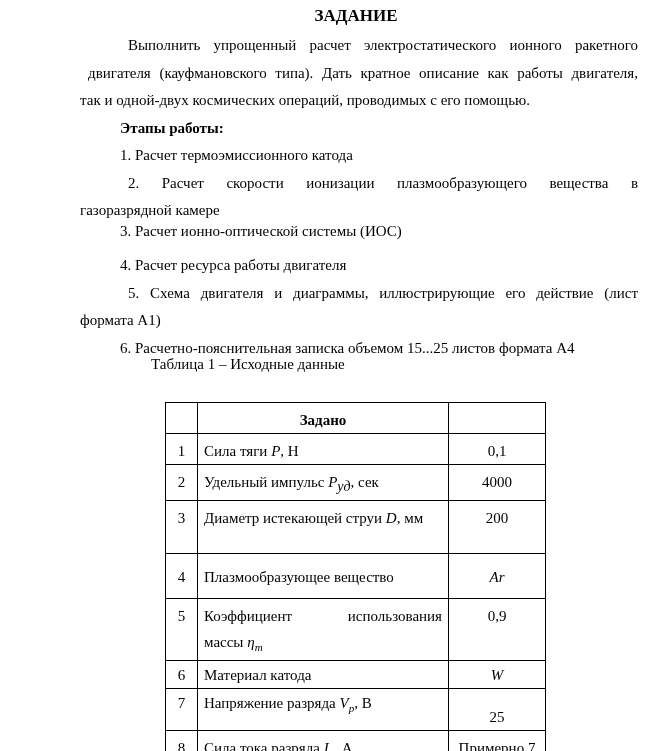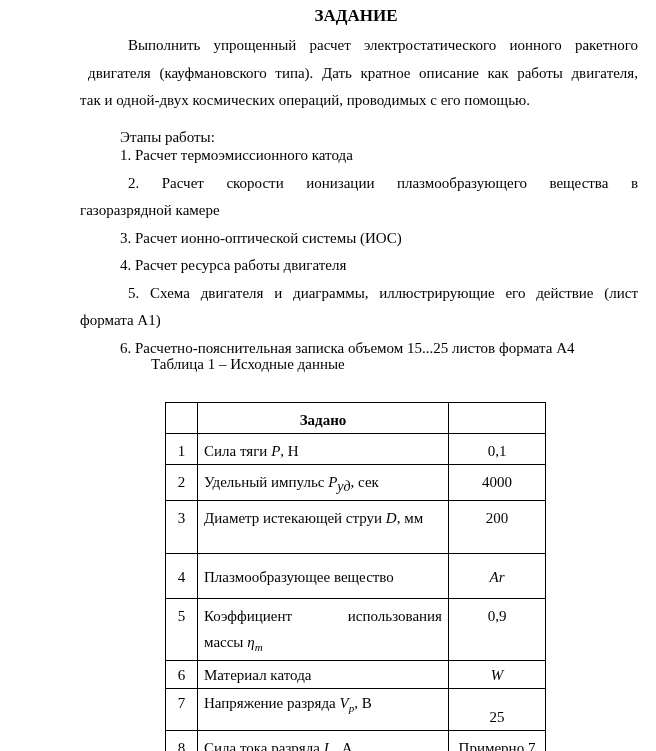--- a/index.html
+++ b/index.html
@@ -74,25 +74,25 @@
   </style>
 </head>
 <body>
 
 <div class="title">ЗАДАНИЕ</div>
 
 <div class="justify-line indent" style="top:32px;">Выполнить упрощенный расчет электростатического ионного ракетного</div>
 <div class="justify-line" style="top:60px;">двигателя (кауфмановского типа). Дать кратное описание как работы двигателя,</div>
 <div class="line" style="top:87px;">так и одной-двух космических операций, проводимых с его помощью.</div>
 
-<div class="line indent" style="top:124px;">Этапы работы:</div>
+<div class="line indent" style="top:115px;font-weight:bold;">Этапы работы:</div>
 <div class="line indent" style="top:142px;">1. Расчет термоэмиссионного катода</div>
 <div class="justify-line indent" style="top:170px;">2. Расчет скорости ионизации плазмообразующего вещества в</div>
 <div class="line" style="top:197px;">газоразрядной камере</div>
-<div class="line indent" style="top:225px;">3. Расчет ионно-оптической системы (ИОС)</div>
+<div class="line indent" style="top:218px;">3. Расчет ионно-оптической системы (ИОС)</div>
 <div class="line indent" style="top:252px;">4. Расчет ресурса работы двигателя</div>
 <div class="justify-line indent" style="top:280px;">5. Схема двигателя и диаграммы, иллюстрирующие его действие (лист</div>
 <div class="line" style="top:307px;">формата А1)</div>
 <div class="line indent" style="top:335px;">6. Расчетно-пояснительная записка объемом 15...25 листов формата А4</div>
 
 <div class="caption">Таблица 1 – Исходные данные</div>
 
 <table class="data">
   <tbody>
       <tr style="height:29px;margin-top:34px;">

